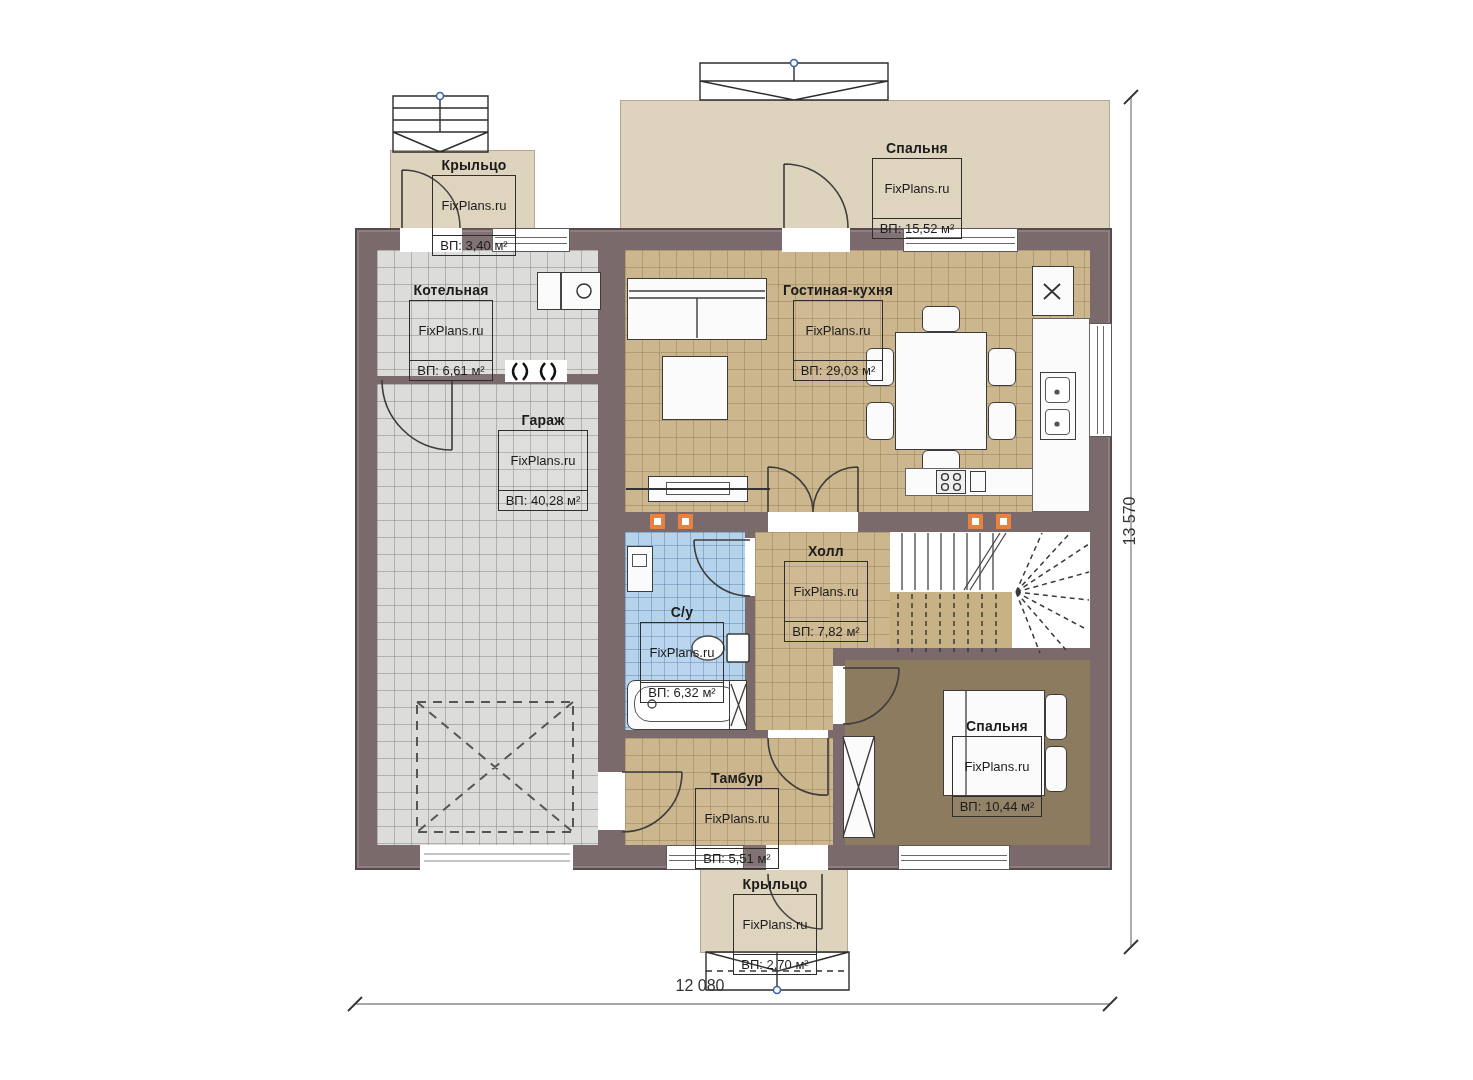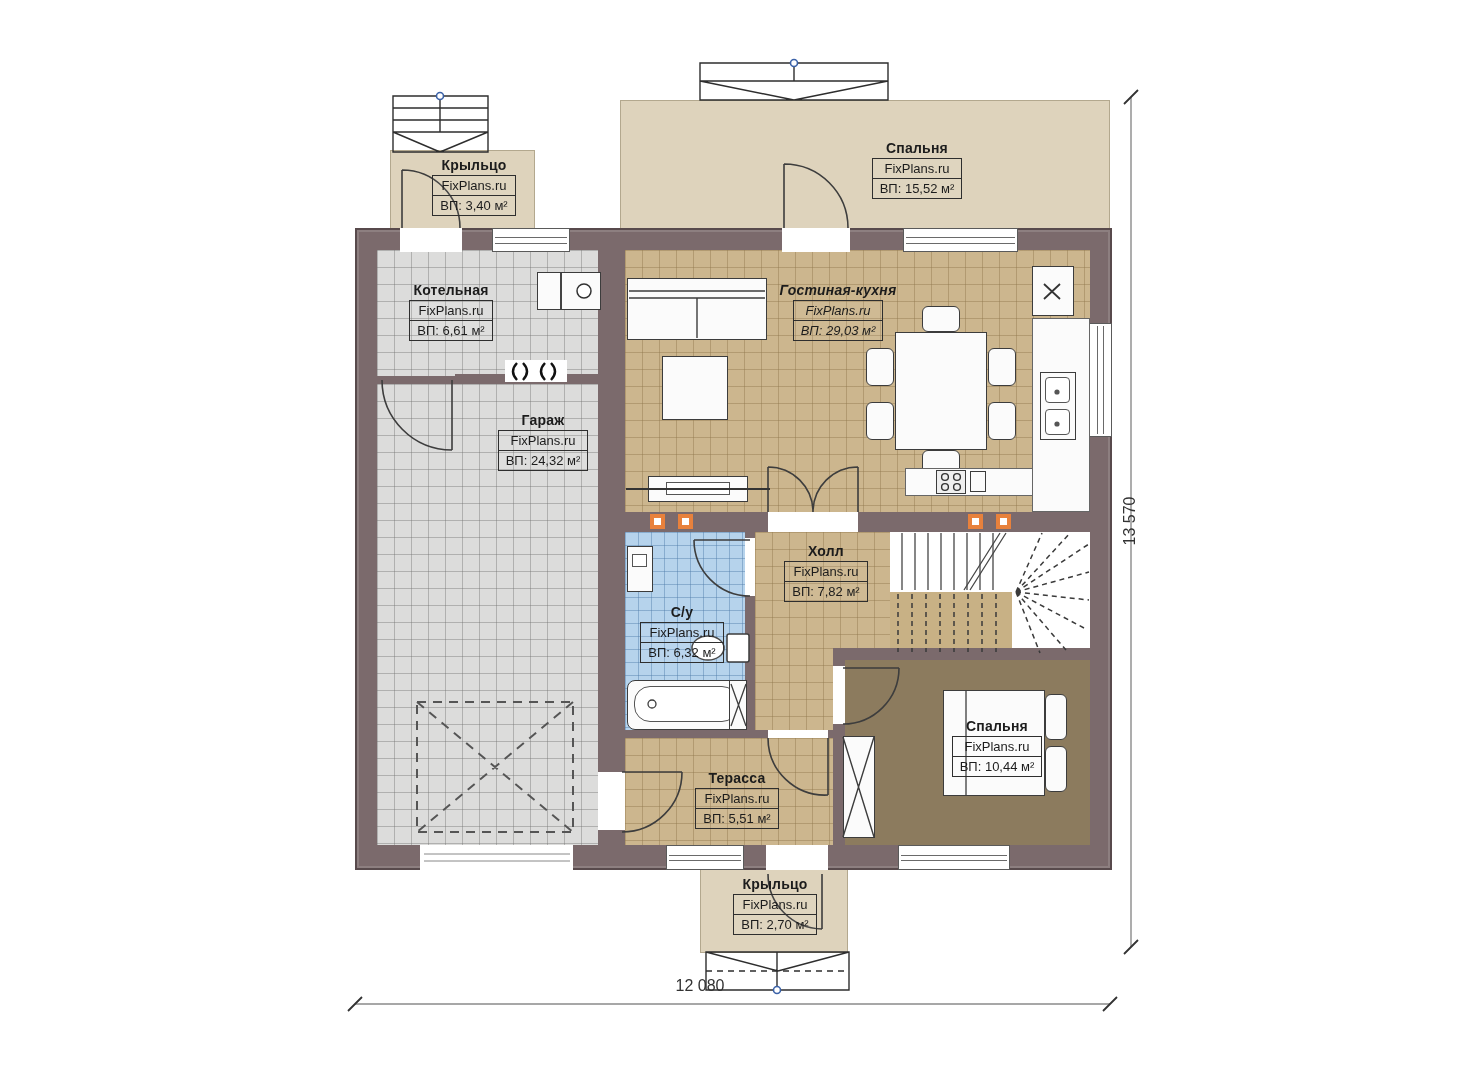--- a/index.html
+++ b/index.html
@@ -28,21 +28,21 @@
   
   .f{background:#fbfbfb;border:1.5px solid #3c3c3c;z-index:6;}
   .fi{position:absolute;box-sizing:border-box;border:1.2px solid #555;background:#fff;}
   .rnd{border-radius:6px;}
   
   .omark{width:15px;height:15px;background:#fff;border:4px solid #e8813c;z-index:7;}
   
   .rlabel{position:absolute;width:130px;text-align:center;color:#1c1c1c;z-index:30;}
   .rtitle{font-size:14px;font-weight:bold;margin-bottom:2px;letter-spacing:.2px;}
   .rbox{display:inline-block;border:1.6px solid #2e2e2e;background:rgba(255,255,255,.06);}
-  .rrow{padding:2px 7px;font-size:13px;white-space:nowrap;}
+  .rrow{padding:2px 7px;font-size:13px;white-space:nowrap;margin-top:20px;}
   .rrow+.rrow{border-top:1.6px solid #2e2e2e;}
   .dim{position:absolute;font-size:16px;color:#333;z-index:30;text-align:center;}
   .dimv{transform:rotate(-90deg);transform-origin:center center;}
   svg.overlay{position:absolute;left:0;top:0;z-index:8;pointer-events:none;}
 </style>
 </head>
 <body>
 
 <div id="plan">
 
@@ -231,40 +231,40 @@
   <div class="rlabel" style="left:852px;top:140px;">
     <div class="rtitle">Спальня</div>
     <div class="rbox"><div class="rrow">FixPlans.ru</div><div class="rrow">ВП: 15,52 м²</div></div>
   </div>
   <div class="rlabel" style="left:386px;top:282px;">
     <div class="rtitle">Котельная</div>
     <div class="rbox"><div class="rrow">FixPlans.ru</div><div class="rrow">ВП: 6,61 м²</div></div>
   </div>
   <div class="rlabel" style="left:478px;top:412px;">
     <div class="rtitle">Гараж</div>
-    <div class="rbox"><div class="rrow">FixPlans.ru</div><div class="rrow">ВП: 24,32 м²</div></div>
-  </div>
-  <div class="rlabel" style="left:773px;top:282px;font-style:italic;">
+    <div class="rbox"><div class="rrow">FixPlans.ru</div><div class="rrow">ВП: 40,28 м²</div></div>
+  </div>
+  <div class="rlabel" style="left:773px;top:282px;">
     <div class="rtitle">Гостиная-кухня</div>
     <div class="rbox"><div class="rrow">FixPlans.ru</div><div class="rrow">ВП: 29,03 м²</div></div>
   </div>
   <div class="rlabel" style="left:761px;top:543px;">
     <div class="rtitle">Холл</div>
     <div class="rbox"><div class="rrow">FixPlans.ru</div><div class="rrow">ВП: 7,82 м²</div></div>
   </div>
   <div class="rlabel" style="left:617px;top:604px;">
     <div class="rtitle">С/у</div>
     <div class="rbox"><div class="rrow">FixPlans.ru</div><div class="rrow">ВП: 6,32 м²</div></div>
   </div>
   <div class="rlabel" style="left:932px;top:718px;">
     <div class="rtitle">Спальня</div>
     <div class="rbox"><div class="rrow">FixPlans.ru</div><div class="rrow">ВП: 10,44 м²</div></div>
   </div>
   <div class="rlabel" style="left:672px;top:770px;">
-    <div class="rtitle">Терасса</div>
+    <div class="rtitle">Тамбур</div>
     <div class="rbox"><div class="rrow">FixPlans.ru</div><div class="rrow">ВП: 5,51 м²</div></div>
   </div>
   <div class="rlabel" style="left:710px;top:876px;">
     <div class="rtitle">Крыльцо</div>
     <div class="rbox"><div class="rrow">FixPlans.ru</div><div class="rrow">ВП: 2,70 м²</div></div>
   </div>
 
   <div class="dim" style="left:625px;top:977px;width:150px;">12 080</div>
   <div class="dim dimv" style="left:1095px;top:512px;width:70px;">13 570</div>
 

